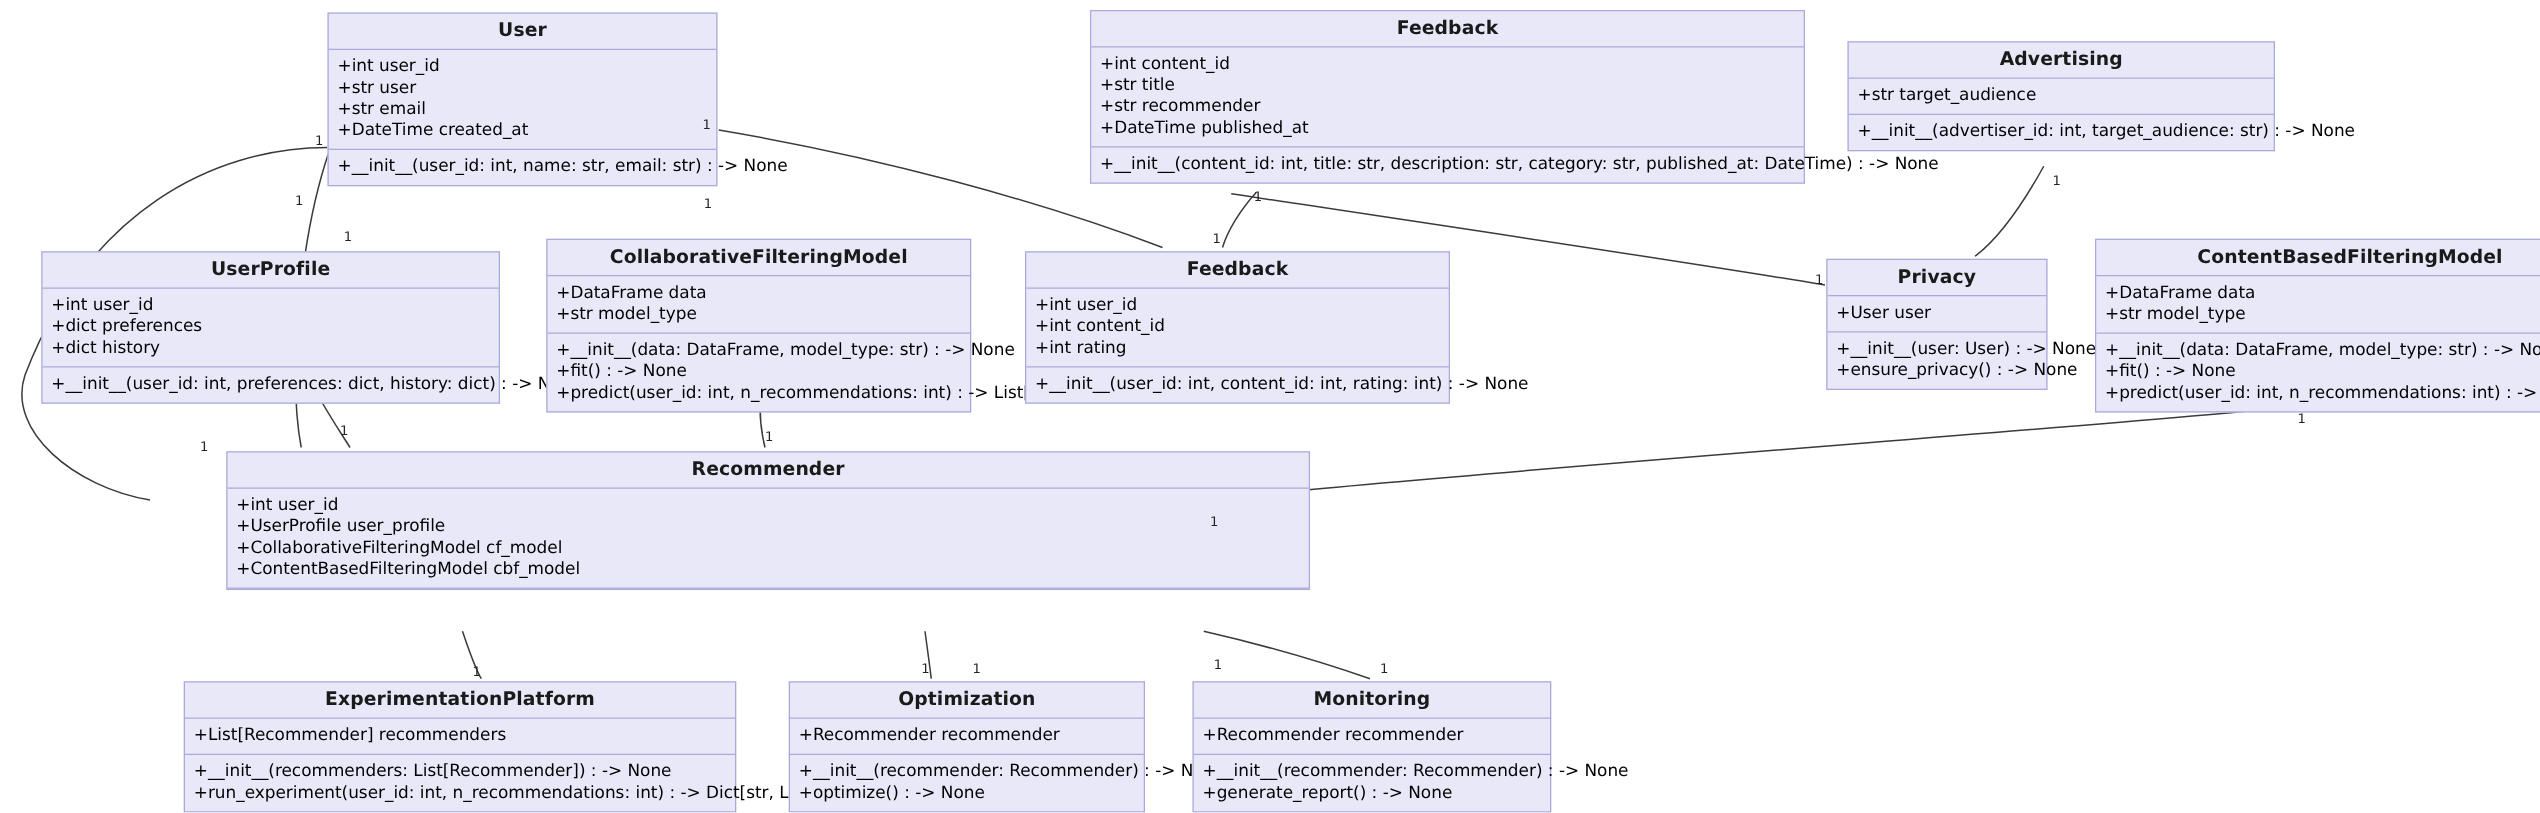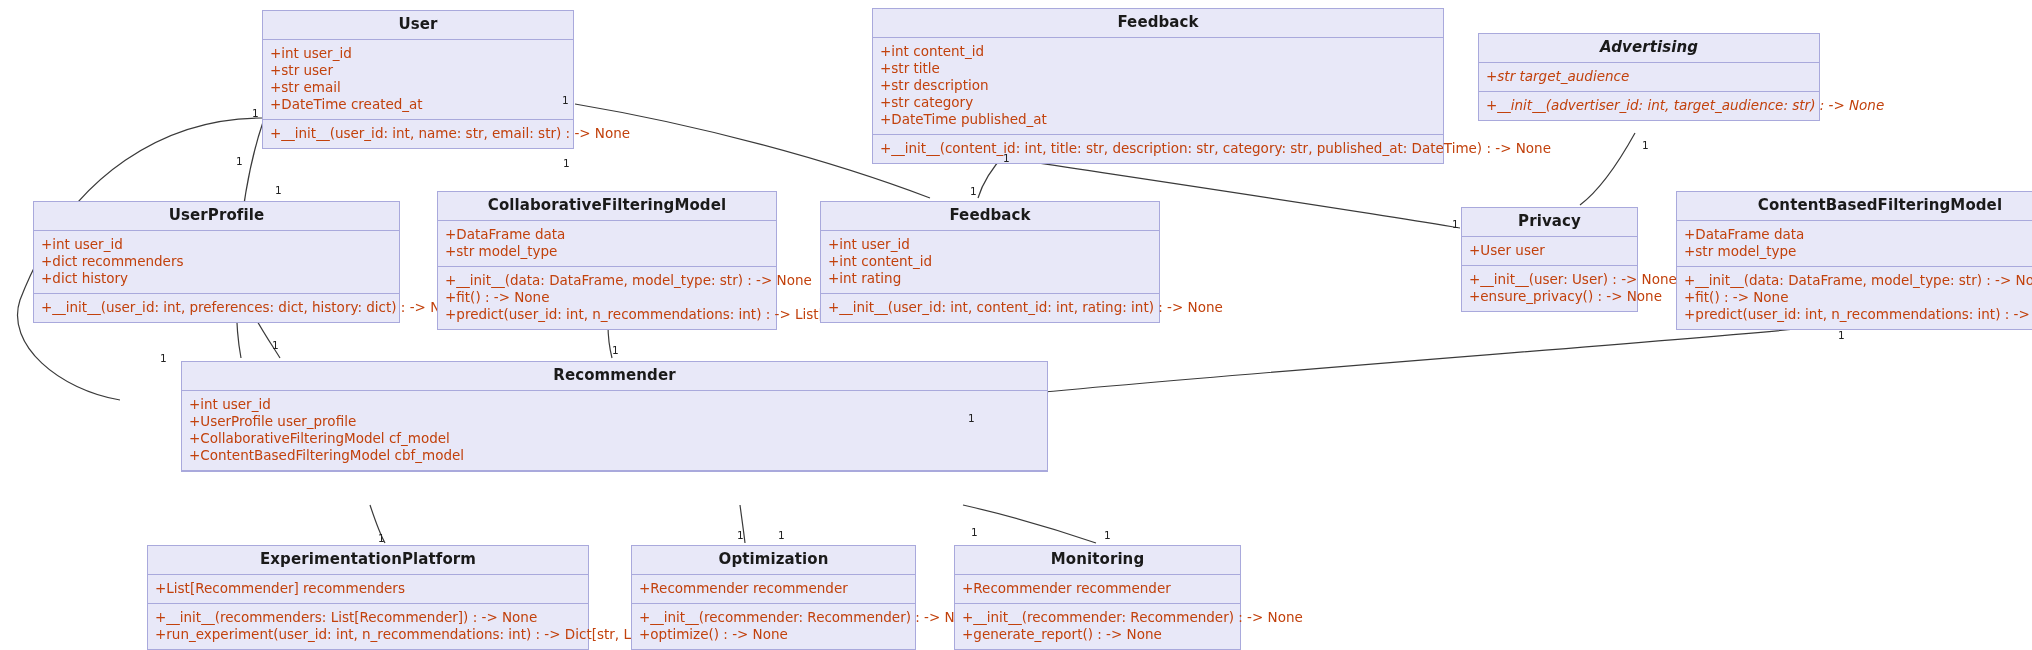--- a/index.html
+++ b/index.html
@@ -7,21 +7,21 @@
        font-family:"DejaVu Sans","Liberation Sans",sans-serif;}
   #canvas{position:absolute;left:0;top:0;width:2032px;height:650px;}
   svg.edges{position:absolute;left:0;top:0;width:2032px;height:650px;pointer-events:none;}
   .uml-class{position:absolute;background:#E8E8F8;border:1px solid #A9A9DC;
              box-sizing:border-box;box-shadow:0 0 0 0 transparent;}
   .uml-title{font-size:15px;font-weight:bold;color:#1a1a1a;text-align:center;
              padding:5px 8px 6px 8px;border-bottom:1px solid #A9A9DC;line-height:1.15;
              letter-spacing:0.1px;}
   .uml-section{padding:5px 7px 6px 7px;}
   .uml-section.attrs{border-bottom:1px solid #A9A9DC;}
-  .uml-row{font-size:13.5px;color:#c2410c;line-height:17px;white-space:nowrap;}
+  .uml-row{font-size:13.5px;color:#000000;line-height:17px;white-space:nowrap;}
   .mult{position:absolute;font-size:10.5px;color:#222;line-height:1;}
 </style>
 </head>
 <body>
 
 <div id="canvas">
 
   <svg class="edges" viewBox="0 0 2032 650" xmlns="http://www.w3.org/2000/svg">
     <g id="edge-group" fill="none" stroke="#3A3A3A" stroke-width="1.2">
         <path d="M 262,118 C 170,118 70,170 20,300 C 5,345 60,390 120,400"></path>
@@ -50,42 +50,41 @@
         </div>
         <div class="uml-section methods">
           <div class="uml-row">+__init__(user_id: int, name: str, email: str) : -&gt; None</div>
         </div>
       </div>
       <div class="uml-class" style="left: 872px; top: 8px; width: 572px;">
         <div class="uml-title">Feedback</div>
         <div class="uml-section attrs">
           <div class="uml-row">+int content_id</div>
           <div class="uml-row">+str title</div>
-          <div class="uml-row">+str description</div>
-          <div class="uml-row">+str category</div>
+          <div class="uml-row">+str recommender</div>
           <div class="uml-row">+DateTime published_at</div>
         </div>
         <div class="uml-section methods">
           <div class="uml-row">+__init__(content_id: int, title: str, description: str, category: str, published_at: DateTime) : -&gt; None</div>
         </div>
       </div>
-      <div class="uml-class" style="left: 1478px; top: 33px; width: 342px; font-style: italic;">
+      <div class="uml-class" style="left: 1478px; top: 33px; width: 342px;">
         <div class="uml-title">Advertising</div>
         <div class="uml-section attrs">
           <div class="uml-row">+str target_audience</div>
         </div>
         <div class="uml-section methods">
           <div class="uml-row">+__init__(advertiser_id: int, target_audience: str) : -&gt; None</div>
         </div>
       </div>
       <div class="uml-class" style="left: 33px; top: 201px; width: 367px;">
         <div class="uml-title">UserProfile</div>
         <div class="uml-section attrs">
           <div class="uml-row">+int user_id</div>
-          <div class="uml-row">+dict recommenders</div>
+          <div class="uml-row">+dict preferences</div>
           <div class="uml-row">+dict history</div>
         </div>
         <div class="uml-section methods">
           <div class="uml-row">+__init__(user_id: int, preferences: dict, history: dict) : -&gt; None</div>
         </div>
       </div>
       <div class="uml-class" style="left: 437px; top: 191px; width: 340px;">
         <div class="uml-title">CollaborativeFilteringModel</div>
         <div class="uml-section attrs">
           <div class="uml-row">+DataFrame data</div>

